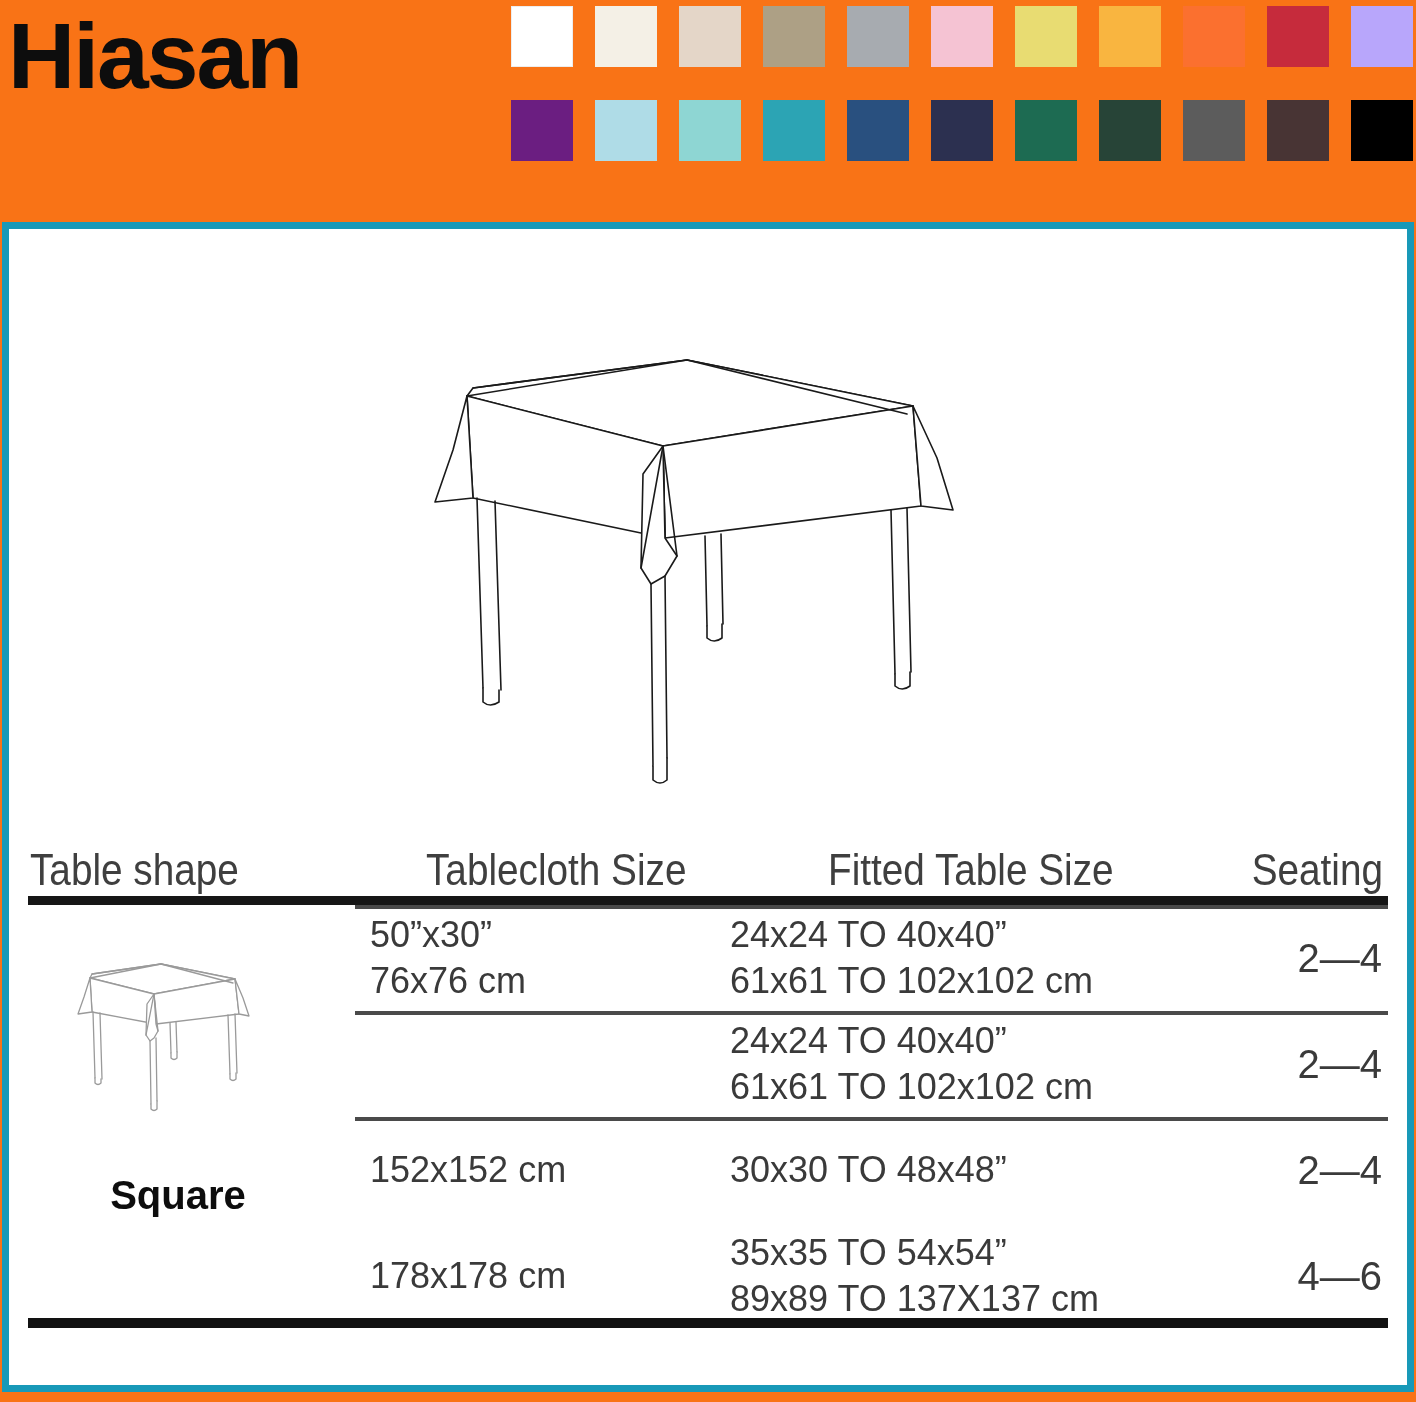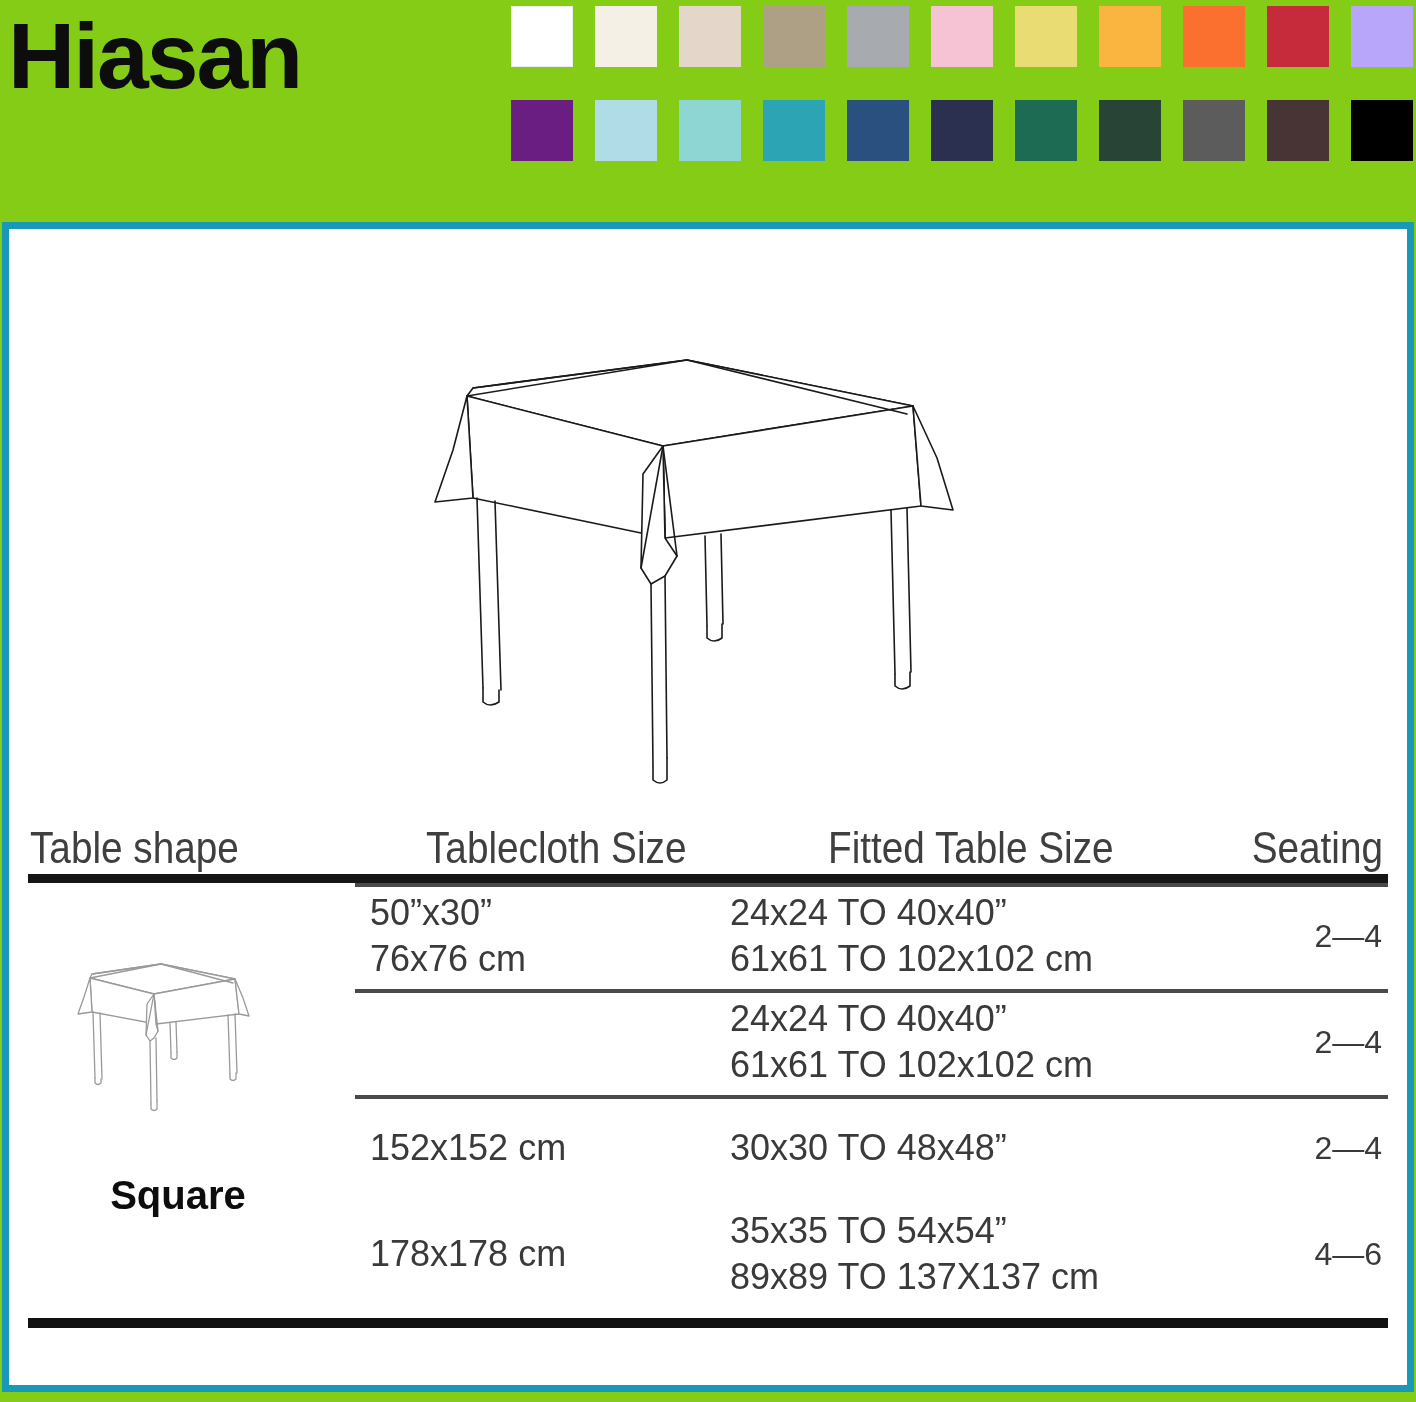--- a/index.html
+++ b/index.html
@@ -3,21 +3,21 @@
 <meta charset="utf-8">
 <style>
   * { box-sizing: border-box; margin: 0; padding: 0; }
   html, body {
     width: 1416px;
     height: 1402px;
     background: #ffffff;
     font-family: "Liberation Sans", sans-serif;
     overflow: hidden;
   }
-  .page { position: relative; width: 1416px; height: 1402px; background: #84cc16; }
+  .page { position: relative; width: 1416px; height: 1402px; background: #f97316; }
 
   
   .brand-logo {
     position: absolute;
     left: 8px;
     top: 10px;
     font-family: "Liberation Sans", sans-serif;
     font-size: 93px;
     font-weight: bold;
     color: #0d0d0d;
@@ -60,21 +60,21 @@
     top: 338px;
     width: 570px;
     height: 455px;
   }
   .hero-illustration svg { display: block; width: 100%; height: 100%; }
 
   
   .size-table {
     position: absolute;
     left: 28px;
-    top: 808px;
+    top: 830px;
     width: 1360px;
   }
   .thead {
     position: relative;
     height: 62px;
   }
   .th {
     position: absolute;
     bottom: 0;
     font-size: 44px;
@@ -133,21 +133,21 @@
   }
 
   .cell-seating {
     flex: 1;
     display: flex;
     align-items: center;
     justify-content: flex-end;
     padding-right: 6px;
   }
   .seat-val {
-    font-size: 32px;
+    font-size: 40px;
     color: #3a3a3a;
     font-family: "Liberation Sans", sans-serif;
     white-space: nowrap;
   }
 
   
   .shape-cell {
     position: absolute;
     left: 28px;
     top: 952px;

